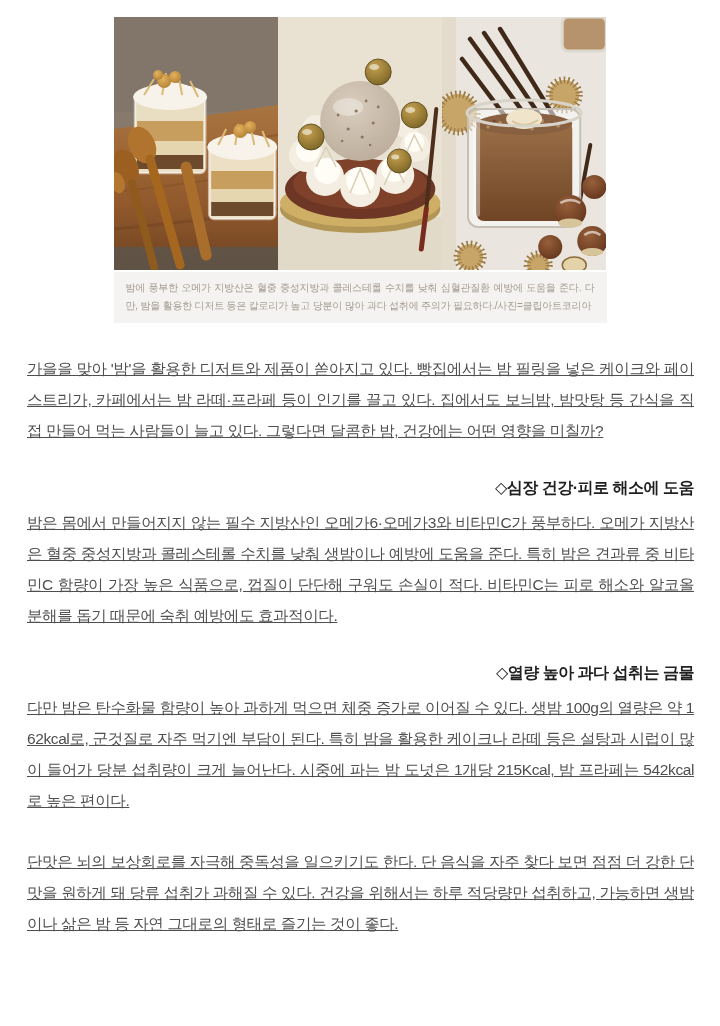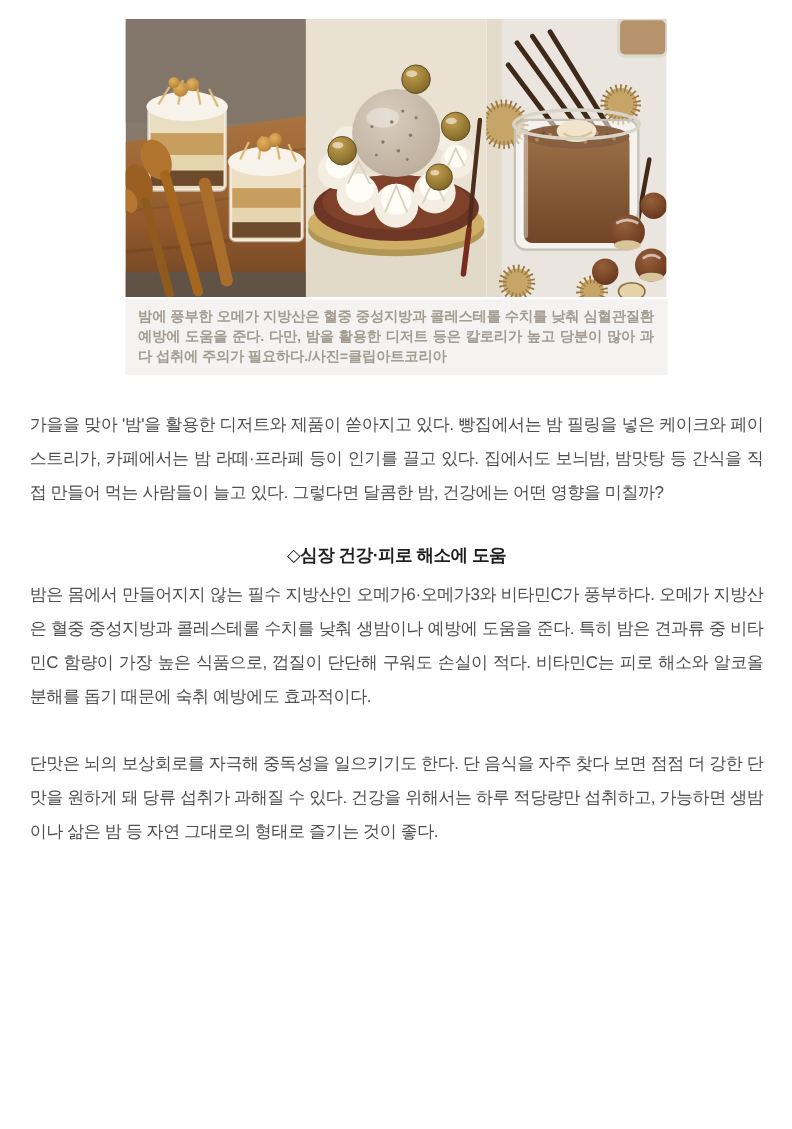--- a/index.html
+++ b/index.html
@@ -20,45 +20,44 @@
   .panel { flex: 1 1 0; overflow: hidden; }
   .panel svg { display: block; width: 100%; height: 100%; }
   .caption-box {
     margin-top: 2px;
     background: #f4f3f1;
     padding: 7px 12px 8px 12px;
     box-sizing: border-box;
   }
   .caption-text {
     color: #a49b91;
-    font-size: 13px;
+    font-size: 10px;
     line-height: 18px;
     letter-spacing: -0.2px;
     text-align: justify;
     word-break: break-all;
-    font-weight: bold;
   }
   .article {
     margin: 30px 26px 0 27px;
     color: #4f4f4f;
     font-size: 15.5px;
     line-height: 31px;
     letter-spacing: -0.4px;
     text-align: justify;
     word-break: break-all;
   }
-  .article p { margin: 0 0 30px 0; }
+  .article p { margin: 0 0 30px 0; text-decoration: underline; }
   .section-heading {
     color: #1f1f1f;
     font-size: 16px;
     font-weight: bold;
     letter-spacing: -0.5px;
     margin: 0 0 7px 0;
     line-height: 24px;
-    text-align: center;
+    text-align: right;
   }
 </style>
 </head>
 <body>
 
 <div class="figure-wrap">
   <div class="triptych">
 
     <div class="panel">
       <svg viewBox="0 0 164 253" preserveAspectRatio="none">
@@ -268,14 +267,16 @@
     <div class="caption-text">밤에 풍부한 오메가 지방산은 혈중 중성지방과 콜레스테롤 수치를 낮춰 심혈관질환 예방에 도움을 준다. 다만, 밤을 활용한 디저트 등은 칼로리가 높고 당분이 많아 과다 섭취에 주의가 필요하다./사진=클립아트코리아</div>
   </div>
 </div>
 
 <div class="article">
   <p>가을을 맞아 '밤'을 활용한 디저트와 제품이 쏟아지고 있다. 빵집에서는 밤 필링을 넣은 케이크와 페이스트리가, 카페에서는 밤 라떼·프라페 등이 인기를 끌고 있다. 집에서도 보늬밤, 밤맛탕 등 간식을 직접 만들어 먹는 사람들이 늘고 있다. 그렇다면 달콤한 밤, 건강에는 어떤 영향을 미칠까?</p>
 
   <h3 class="section-heading">◇심장 건강·피로 해소에 도움</h3>
   <p>밤은 몸에서 만들어지지 않는 필수 지방산인 오메가6·오메가3와 비타민C가 풍부하다. 오메가 지방산은 혈중 중성지방과 콜레스테롤 수치를 낮춰 생밤이나 예방에 도움을 준다. 특히 밤은 견과류 중 비타민C 함량이 가장 높은 식품으로, 껍질이 단단해 구워도 손실이 적다. 비타민C는 피로 해소와 알코올 분해를 돕기 때문에 숙취 예방에도 효과적이다.</p>
 
+  <h3 class="section-heading">◇열량 높아 과다 섭취는 금물</h3>
+  <p>다만 밤은 탄수화물 함량이 높아 과하게 먹으면 체중 증가로 이어질 수 있다. 생밤 100g의 열량은 약 162kcal로, 군것질로 자주 먹기엔 부담이 된다. 특히 밤을 활용한 케이크나 라떼 등은 설탕과 시럽이 많이 들어가 당분 섭취량이 크게 늘어난다. 시중에 파는 밤 도넛은 1개당 215Kcal, 밤 프라페는 542kcal로 높은 편이다.</p>
   <p>단맛은 뇌의 보상회로를 자극해 중독성을 일으키기도 한다. 단 음식을 자주 찾다 보면 점점 더 강한 단맛을 원하게 돼 당류 섭취가 과해질 수 있다. 건강을 위해서는 하루 적당량만 섭취하고, 가능하면 생밤이나 삶은 밤 등 자연 그대로의 형태로 즐기는 것이 좋다.</p>
 </div>
 
 </body></html>

